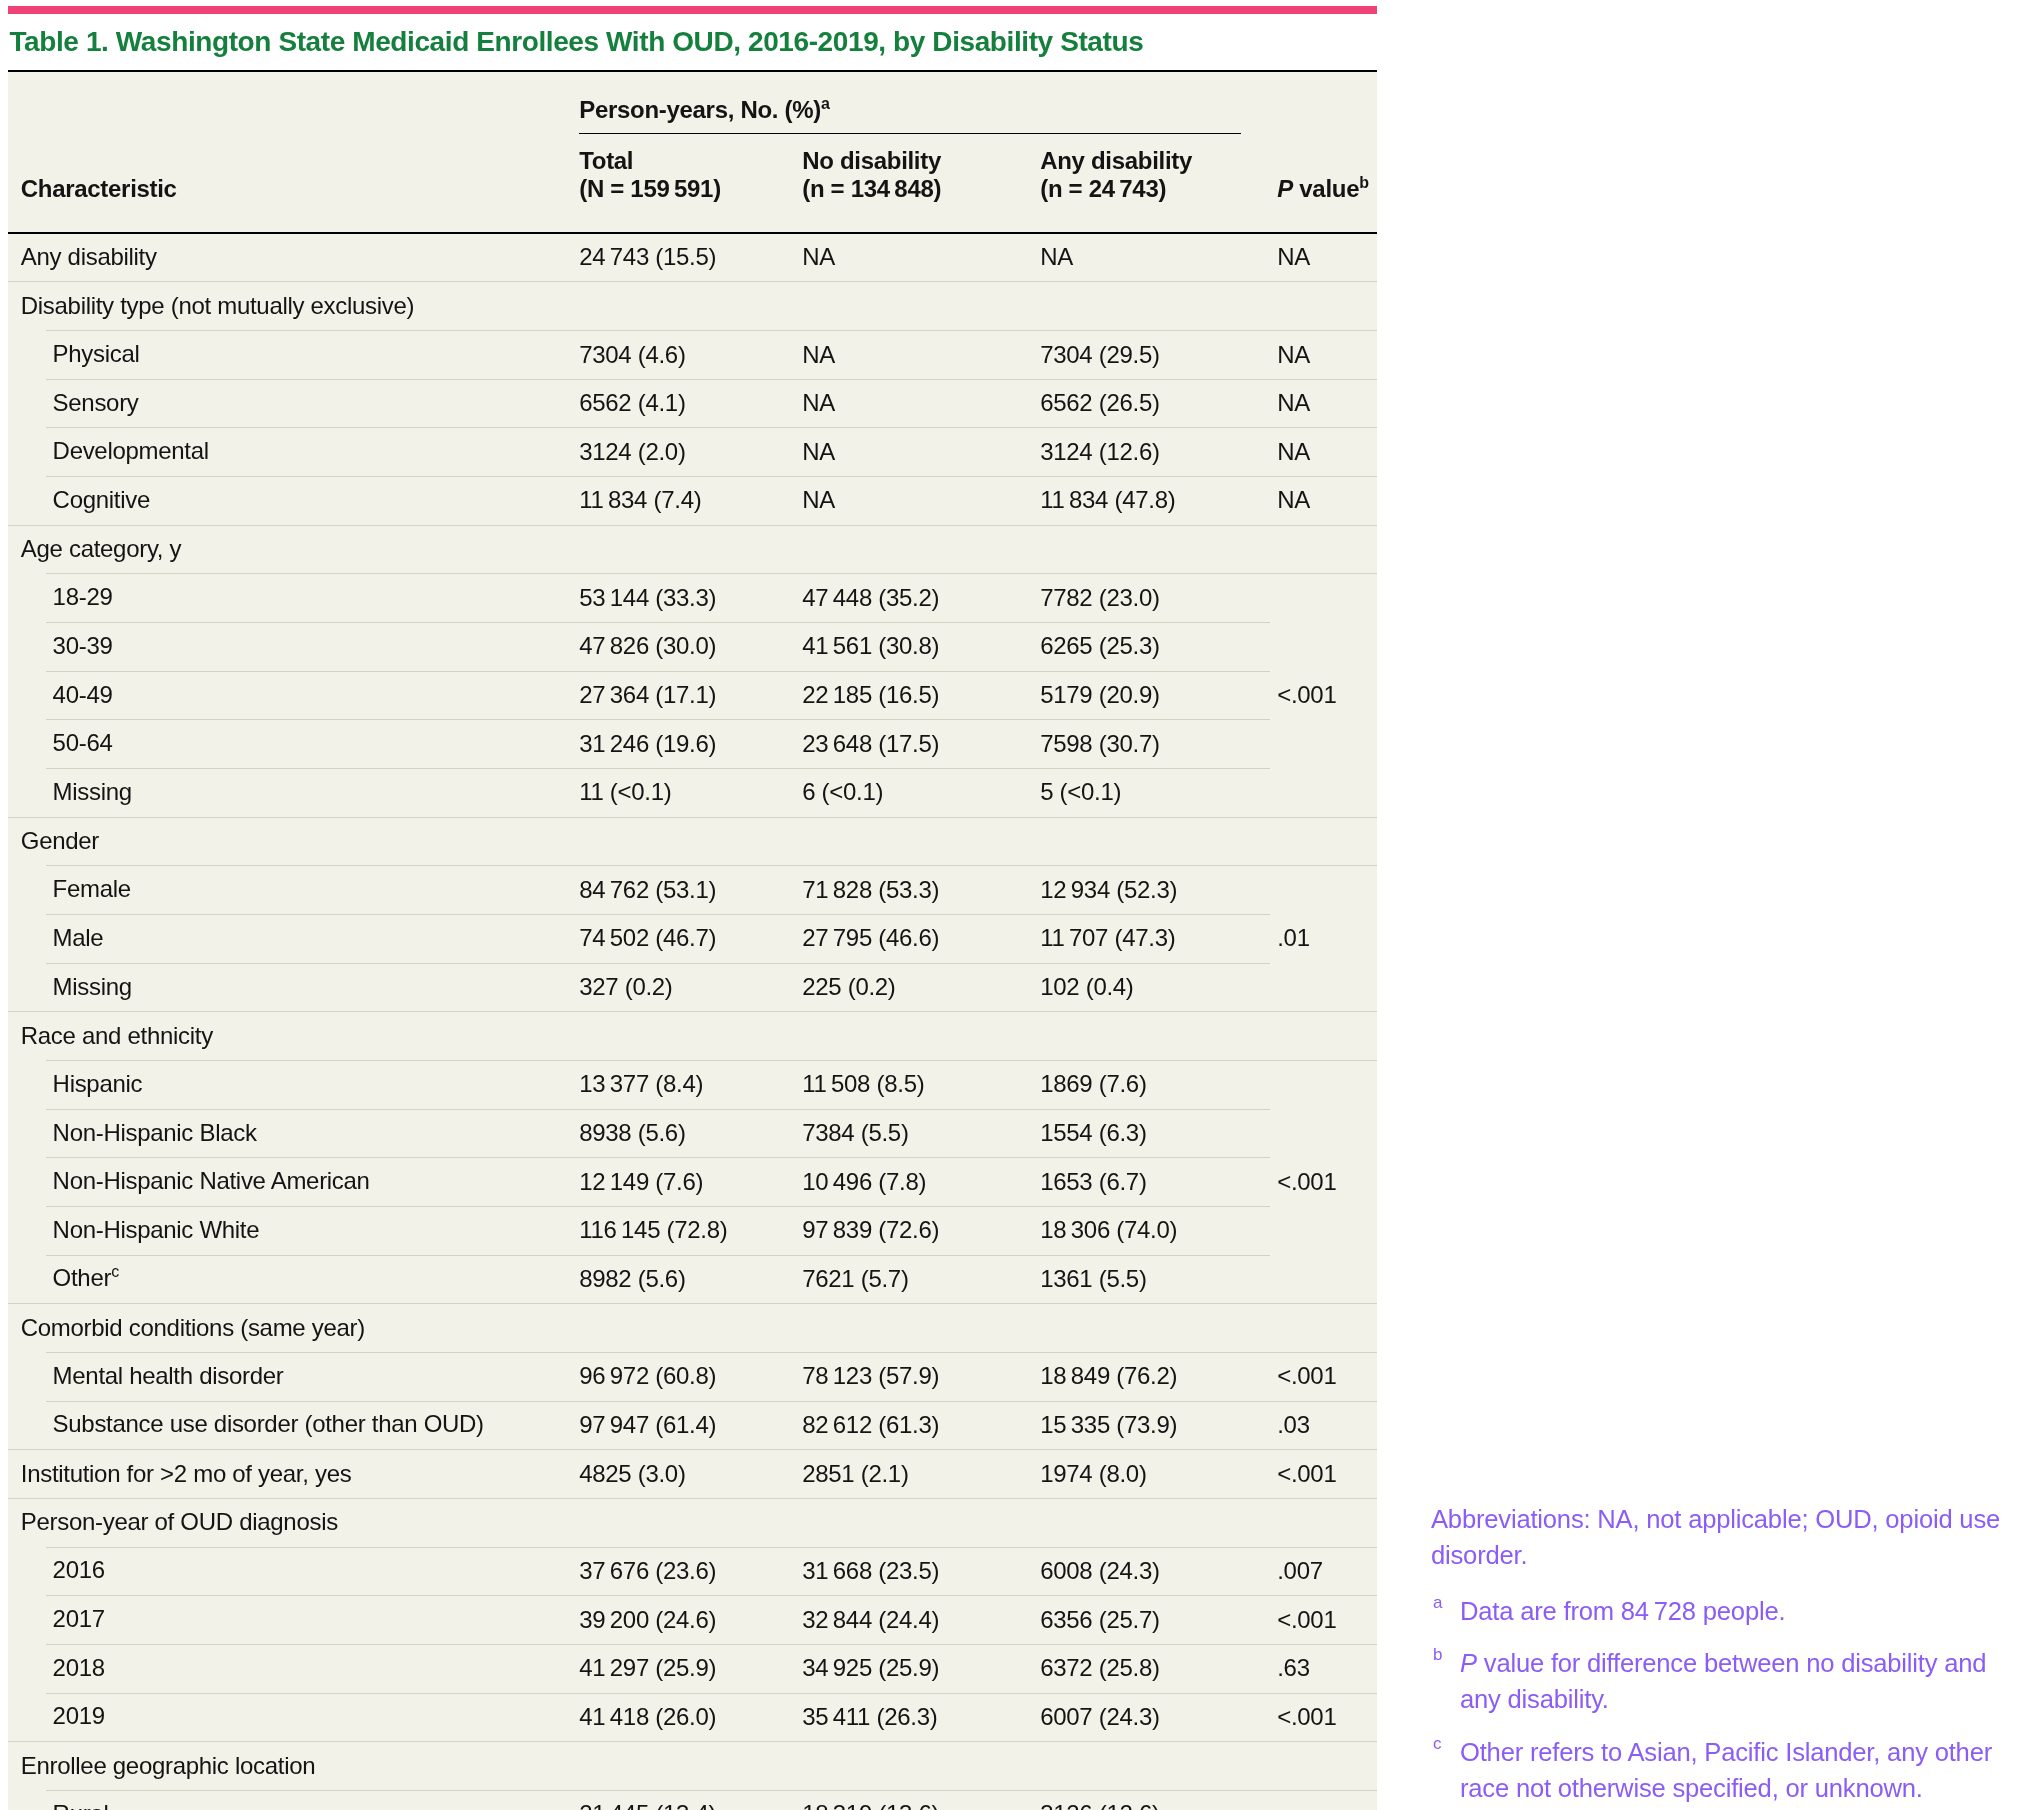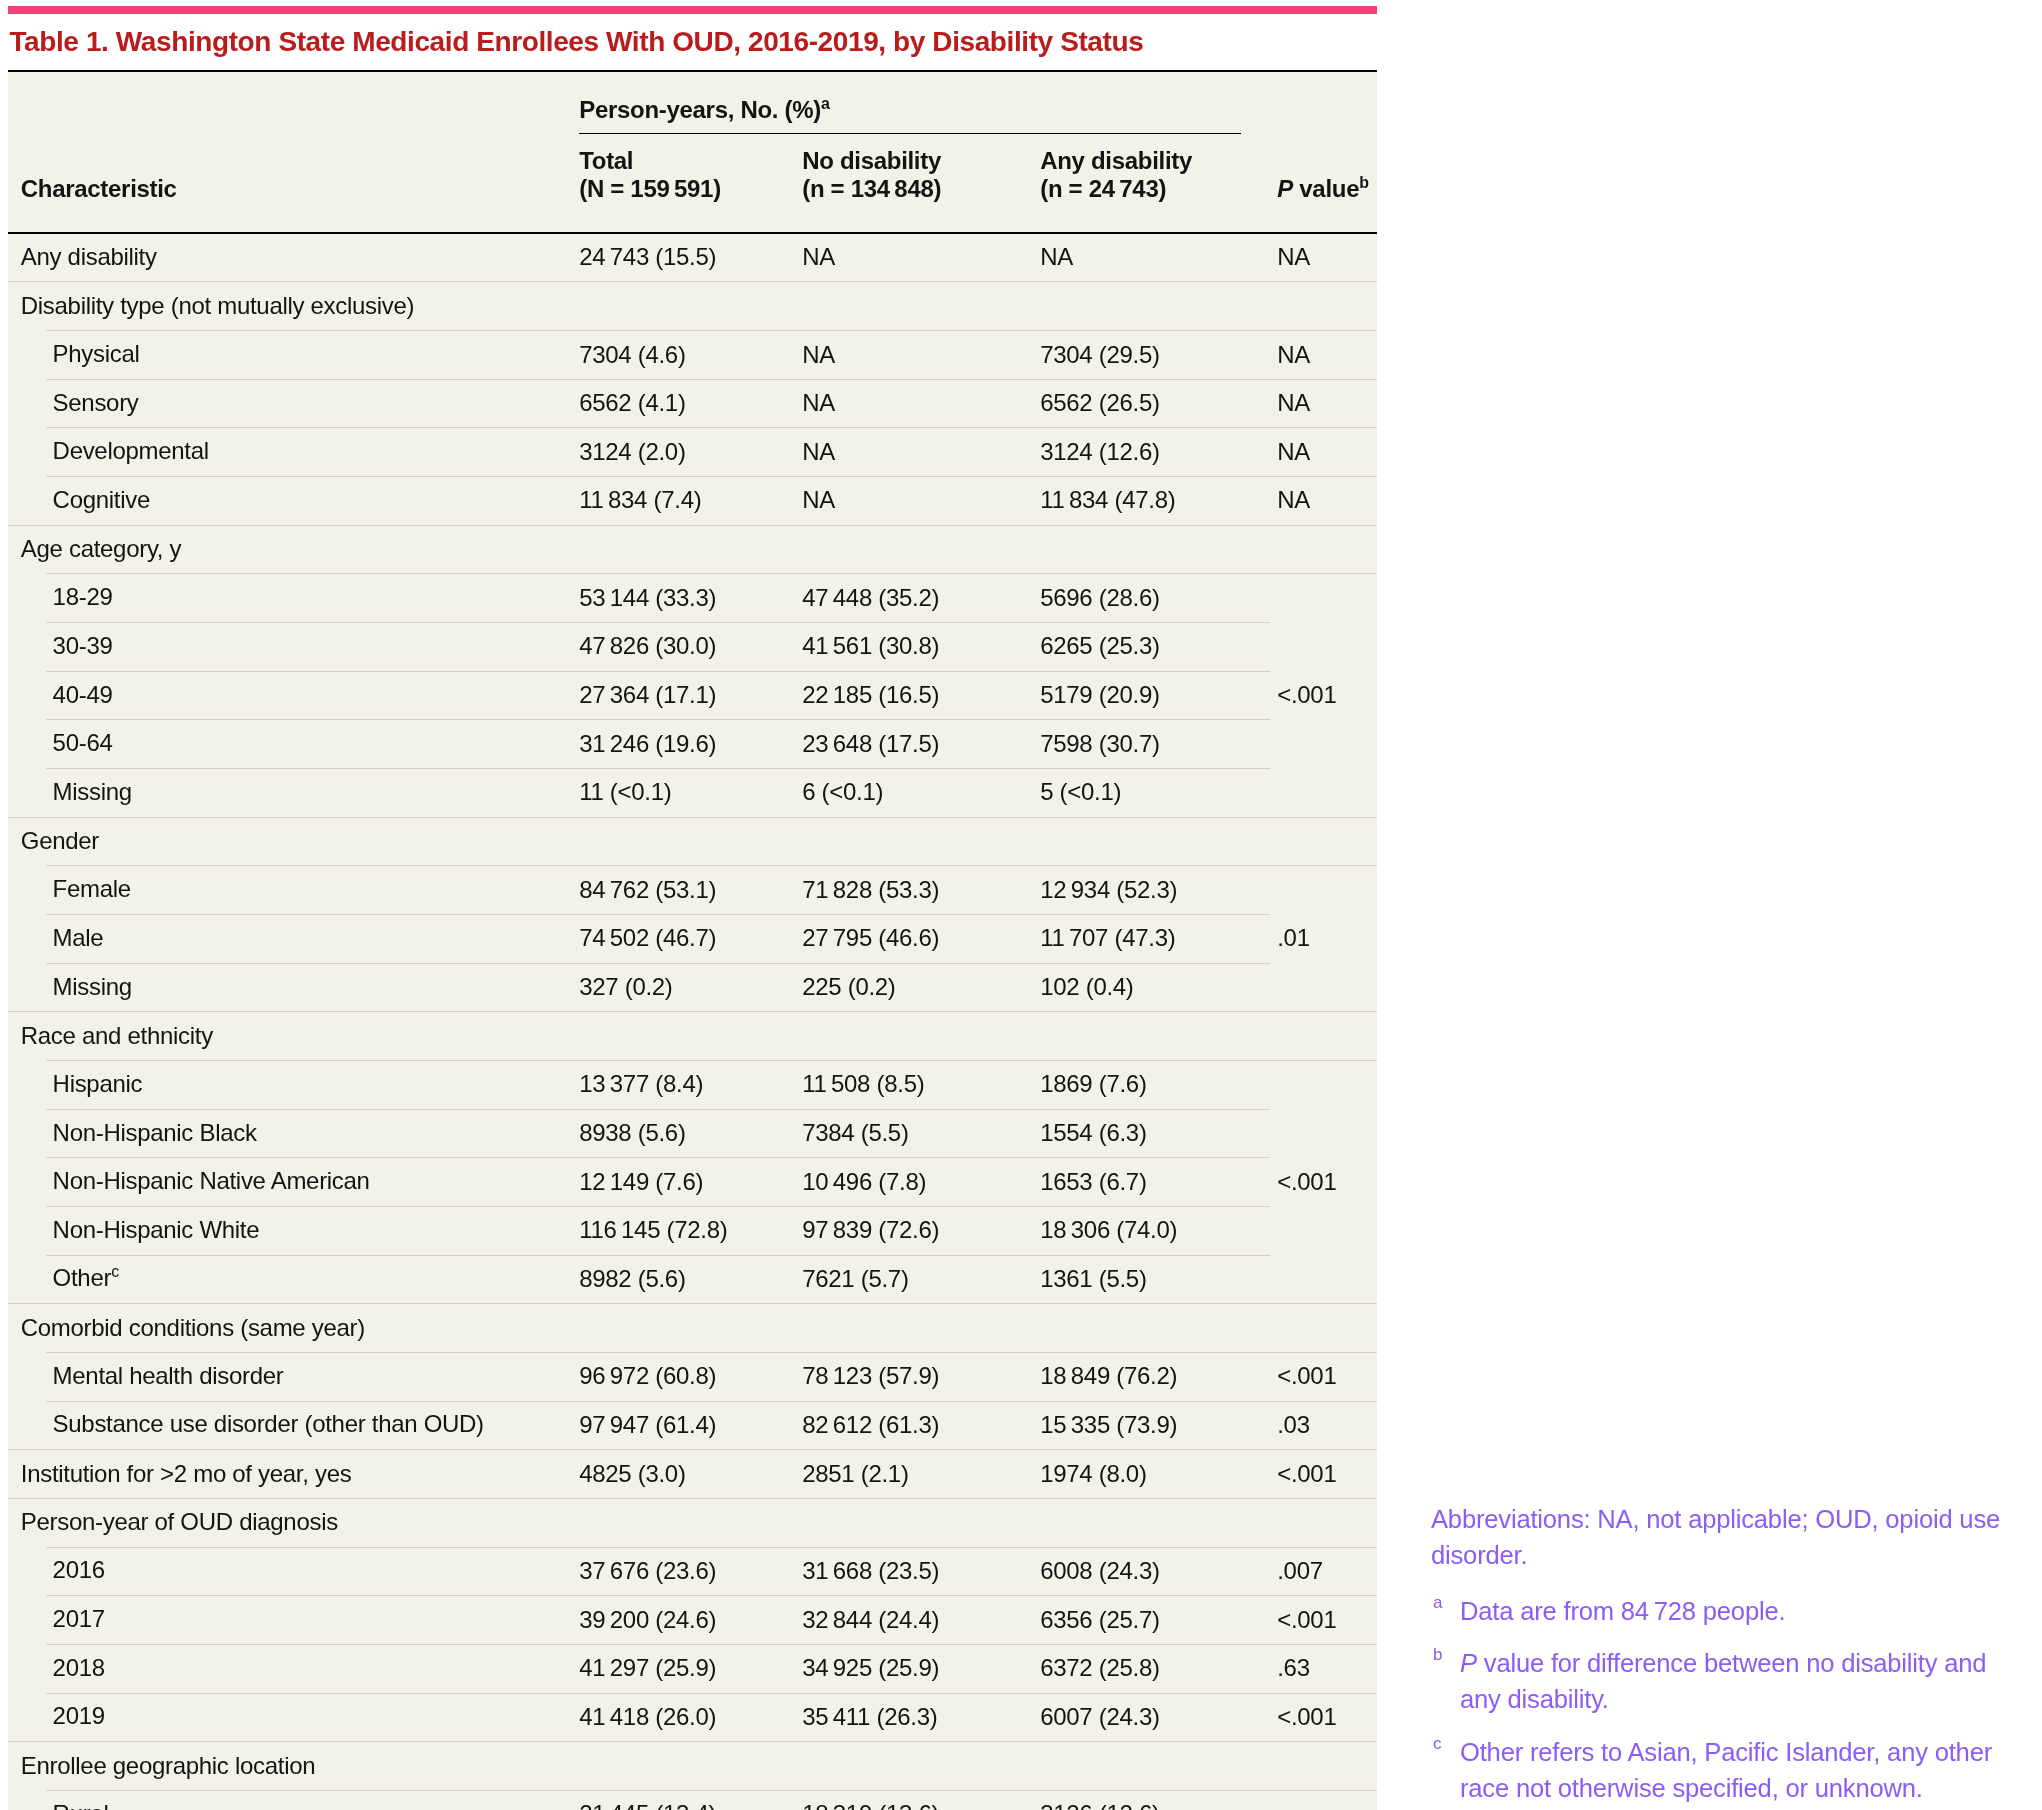--- a/index.html
+++ b/index.html
@@ -11,21 +11,21 @@
   *{margin:0;padding:0;box-sizing:border-box;}
   html,body{background:#fff;}
   body{
     width:2042px;height:1810px;position:relative;
     font-family:"Liberation Sans",sans-serif;color:var(--ink);
   }
   .table-block{position:absolute;left:7.6px;top:5.7px;width:1369px;}
   .accent-bar{height:8.5px;background:var(--accent);}
   .table-title{
     font-size:28px;font-weight:bold;letter-spacing:-0.4px;
-    padding:11.4px 1.9px 12.3px 1.9px;color:#b91c1c;
+    padding:11.4px 1.9px 12.3px 1.9px;color:#15803d;
   }
   .jama-table{
     width:100%;border-collapse:separate;border-spacing:0;table-layout:fixed;
     background:var(--bg);
     border-top:2.8px solid #000;border-bottom:3.8px solid #000;
     font-size:24px;letter-spacing:-0.3px;color:var(--ink);
   }
   col.w-label{width:564px;} col.w-total{width:223px;}
   col.w-nodis{width:238px;} col.w-anydis{width:237px;} col.w-p{width:107px;}
 
@@ -139,21 +139,21 @@
           <td class="c-val">11 834 (47.8)</td>
           <td class="c-val c-p" rowspan="1">NA</td>
         </tr>
         <tr>
           <td class="c-label" colspan="5">Age category, y</td>
         </tr>
         <tr class="indent">
           <td class="c-label"><span>18-29</span></td>
           <td class="c-val">53 144 (33.3)</td>
           <td class="c-val">47 448 (35.2)</td>
-          <td class="c-val">5696 (28.6)</td>
+          <td class="c-val">7782 (23.0)</td>
           <td class="c-val c-p" rowspan="5">&lt;.001</td>
         </tr>
         <tr class="indent">
           <td class="c-label"><span>30-39</span></td>
           <td class="c-val">47 826 (30.0)</td>
           <td class="c-val">41 561 (30.8)</td>
           <td class="c-val">6265 (25.3)</td>
         </tr>
         <tr class="indent">
           <td class="c-label"><span>40-49</span></td>

